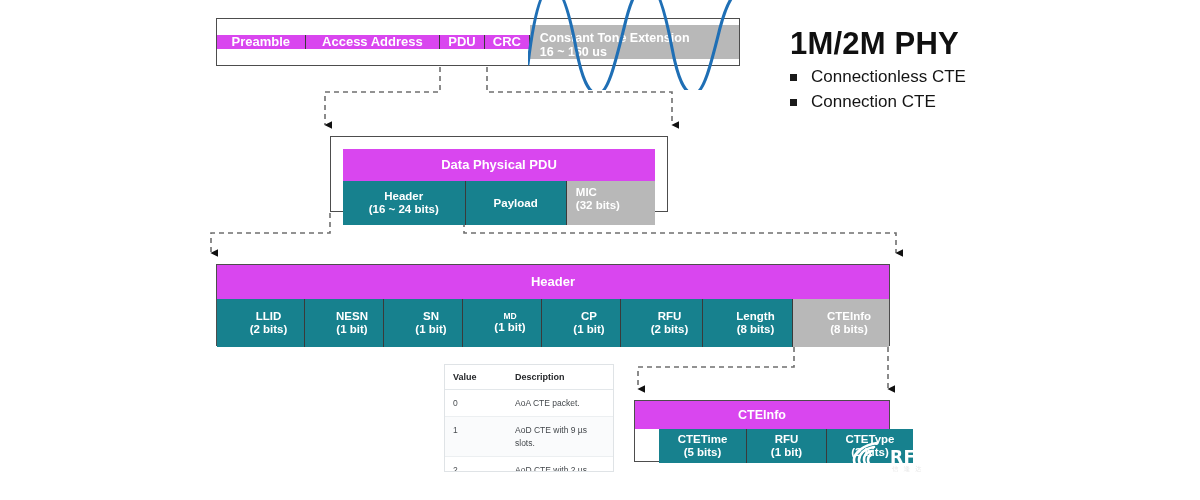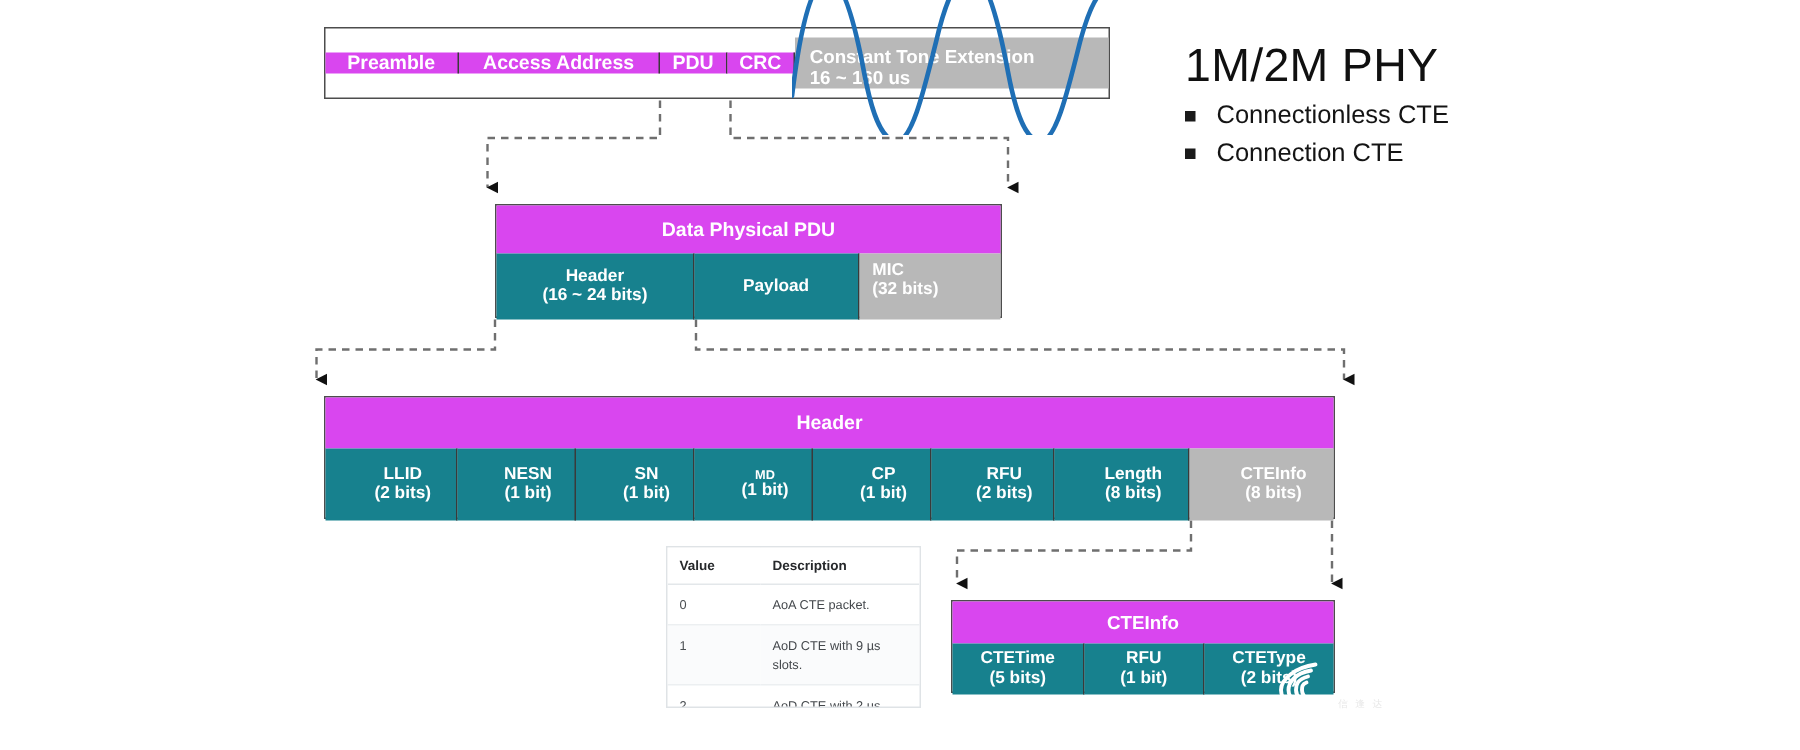--- a/index.html
+++ b/index.html
@@ -71,21 +71,21 @@
   }
   #value-table td{
     font-size:8.5px;color:#44484c;text-align:left;vertical-align:top;
     padding:7px 8px;border-bottom:1px solid #eceff1;line-height:1.45;
   }
   #value-table td.vcol{width:46px;color:#4a4e52;}
   #value-table tr.alt td{background:#fafbfc;}
 
   
   #phy-panel{left:790px;top:26px;width:330px;}
-  #phy-title{font-size:31px;color:#101010;font-weight:normal;letter-spacing:.2px;}
+  #phy-title{font-size:31px;color:#101010;font-weight:bold;letter-spacing:.2px;}
   .bullet-row{display:flex;align-items:center;margin-top:5px;}
   .bullet-sq{width:7px;height:7px;background:#1a1a1a;margin-right:14px;flex:0 0 auto;}
   .bullet-tx{font-size:17px;color:#141414;}
 
   
   svg.conn{position:absolute;left:0;top:0;width:1200px;height:500px;overflow:visible;}
 
   
   #rf-logo{left:846px;top:438px;width:112px;height:44px;}
   #rf-logo .wordmark{
@@ -133,21 +133,21 @@
       </div>
     </div>
   </div>
 
   <svg id="cte-wave" viewBox="0 0 218 96" preserveAspectRatio="none">
     <path d="M0,70 C6,20 14,-8 24,-8 C34,-8 42,22 48,54 C54,86 61,100 70,100
              C80,100 88,66 96,34 C103,4 110,-10 120,-10 C130,-10 138,22 144,54
              C150,86 157,100 166,100 C176,100 184,66 192,34 C199,8 206,-4 216,-4" fill="none" stroke="#1f6fb5" stroke-width="3.1" stroke-linecap="round"></path>
   </svg>
 
-  <div class="bar" id="pdu-block" style="display:block;padding:0;">
+  <div class="bar" id="pdu-block" style="display:block;padding:12px;">
     <div class="bar red" id="pdu-title" style="position:relative;left:0;top:0;width:100%;border:none;">Data Physical PDU</div>
     <div style="display:flex;width:100%;" id="pdu-row">
       <div class="cell teal" style="width:133px">
         <div>
           <div>Header</div>
           <div>(16 ~ 24 bits)</div>
         </div>
       </div>
       <div class="cell teal" style="width:110px">
         <div>
@@ -237,21 +237,21 @@
         <tr>
           <td class="vcol">2</td>
           <td>AoD CTE with 2 µs slots.</td>
         </tr>
       </tbody>
     </table>
   </div>
 
   <div class="bar" id="cteinfo-block" style="display:block;padding:0;">
     <div class="bar red" id="cti-title" style="position:relative;left:0;top:0;width:100%;border:none;">CTEInfo</div>
-    <div style="display:flex;width:100%;" id="cti-row">
+    <div style="display:flex;width:100%;margin-left:24px;" id="cti-row">
       <div class="cell teal" style="width:88px">
         <div>
             <div>CTETime</div>
              <div>(5 bits)</div>
           </div>
       </div>
       <div class="cell teal" style="width:80px">
         <div>
             <div>RFU</div>
              <div>(1 bit)</div>

